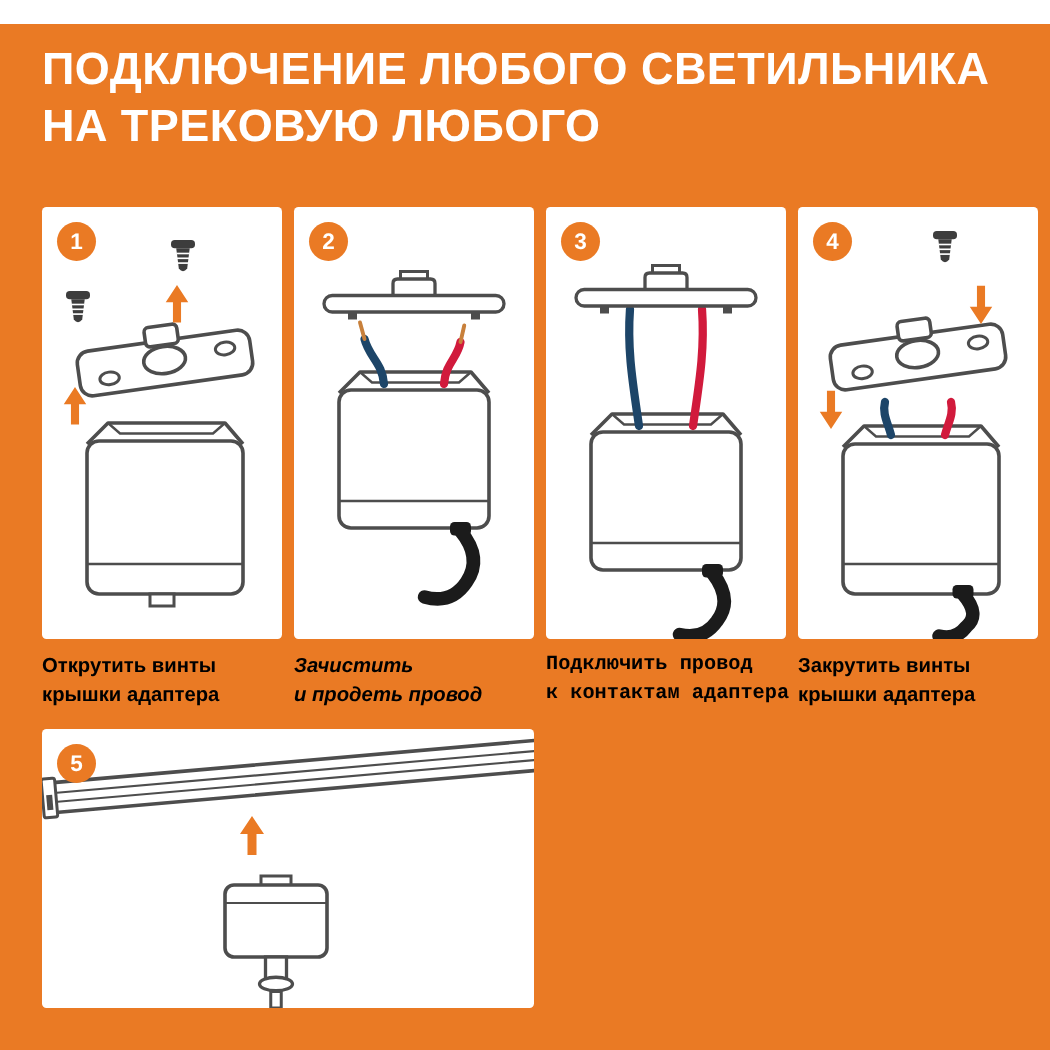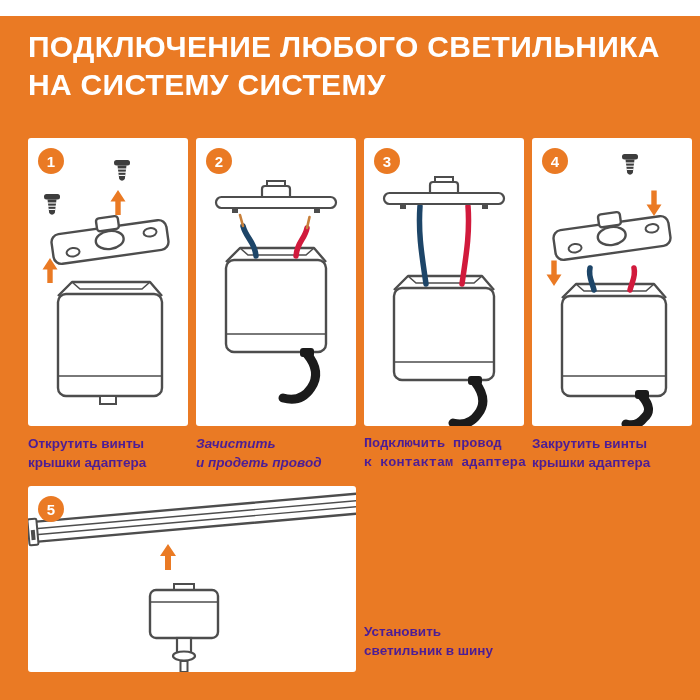--- a/index.html
+++ b/index.html
@@ -14,21 +14,21 @@
   .panel { position: absolute; top: 122px; width: 160px; height: 288px; background: #ffffff; border-radius: 3px; }
   .p1 { left: 28px; } .p2 { left: 196px; } .p3 { left: 364px; } .p4 { left: 532px; }
   .panel5 { position: absolute; left: 28px; top: 470px; width: 328px; height: 186px; background: #ffffff; border-radius: 3px; }
 
   .badge { position: absolute; left: 10px; top: 10px; width: 26px; height: 26px; border-radius: 50%;
            background: #EA7A24; color: #ffffff; font-size: 15px; font-weight: 700;
            display: flex; align-items: center; justify-content: center; z-index: 2; }
 
   .illus { position: absolute; left: 0; top: 0; width: 100%; height: 100%; }
 
-  .caption { position: absolute; color: #4c1d95; font-size: 13.5px; font-weight: 700;
+  .caption { position: absolute; color: #000000; font-size: 13.5px; font-weight: 700;
              line-height: 19px; white-space: pre-line; width: 170px; }
   .cap1 { left: 28px;  top: 418px; }
   .cap2 { left: 196px; top: 418px; font-style: italic; }
   .cap3 { left: 364px; top: 418px; font-family: Liberation Mono, monospace; }
   .cap4 { left: 532px; top: 418px; }
   .cap5 { left: 364px; top: 606px; }
 
   .footer { position: absolute; left: 0; bottom: 0; width: 700px; height: 12px; background: #141A2B; }
   .footer span { position: absolute; display: block; }
   .f-orange { left: 148px; bottom: 1px; width: 10px; height: 10px; background: #EA7A24; }
@@ -36,21 +36,21 @@
   .f2 { left: 252px; bottom: 3px; width: 70px; height: 5px; background: #9AA0AD; }
   .f3 { left: 345px; bottom: 2px; width: 42px; height: 8px; background: #6B7280; }
 </style>
 </head>
 <body>
 
 <div class="poster">
 
   <h1 class="title">
     <div>ПОДКЛЮЧЕНИЕ ЛЮБОГО СВЕТИЛЬНИКА</div>
-    <div>НА СИСТЕМУ СИСТЕМУ</div>
+    <div>НА ТРЕКОВУЮ ЛЮБОГО</div>
   </h1>
 
   <div class="panel p1">
     <svg class="illus" viewBox="0 0 160 288">
       <defs>
         <g id="screwA">
           <rect x="-8" y="-6" width="16" height="5.5" rx="2.5" fill="#3D3D3D"></rect>
           <path d="M-4.5 -0.5 L4.5 -0.5 L2.8 13 Q0 16.5 -2.8 13 Z" fill="#3D3D3D"></path>
           <line x1="-4.4" y1="3" x2="4.4" y2="3" stroke="#FFFFFF" stroke-width="1.1"></line>
           <line x1="-4" y1="6.2" x2="4" y2="6.2" stroke="#FFFFFF" stroke-width="1.1"></line>
@@ -186,22 +186,20 @@
         <rect x="122" y="104" width="68" height="48" rx="6" fill="#FFFFFF" stroke="#4D4D4D" stroke-width="2.4"></rect>
         <line x1="122" y1="116" x2="190" y2="116" stroke="#4D4D4D" stroke-width="1.4"></line>
         <rect x="149" y="152" width="14" height="16" fill="#FFFFFF" stroke="#4D4D4D" stroke-width="2.2"></rect>
         <ellipse cx="156" cy="170" rx="11" ry="4.5" fill="#FFFFFF" stroke="#4D4D4D" stroke-width="2.2"></ellipse>
         <rect x="152.5" y="175" width="7" height="11" fill="#FFFFFF" stroke="#4D4D4D" stroke-width="2"></rect>
       </g>
     </svg>
     <div class="badge">5</div>
   </div>
 
-  <div class="caption cap5">Установить
-светильник в шину</div>
 
   <div class="footer">
     <span class="f-orange"></span>
     <span class="f1"></span>
     <span class="f2"></span>
     <span class="f3"></span>
   </div>
 
 </div>
 

